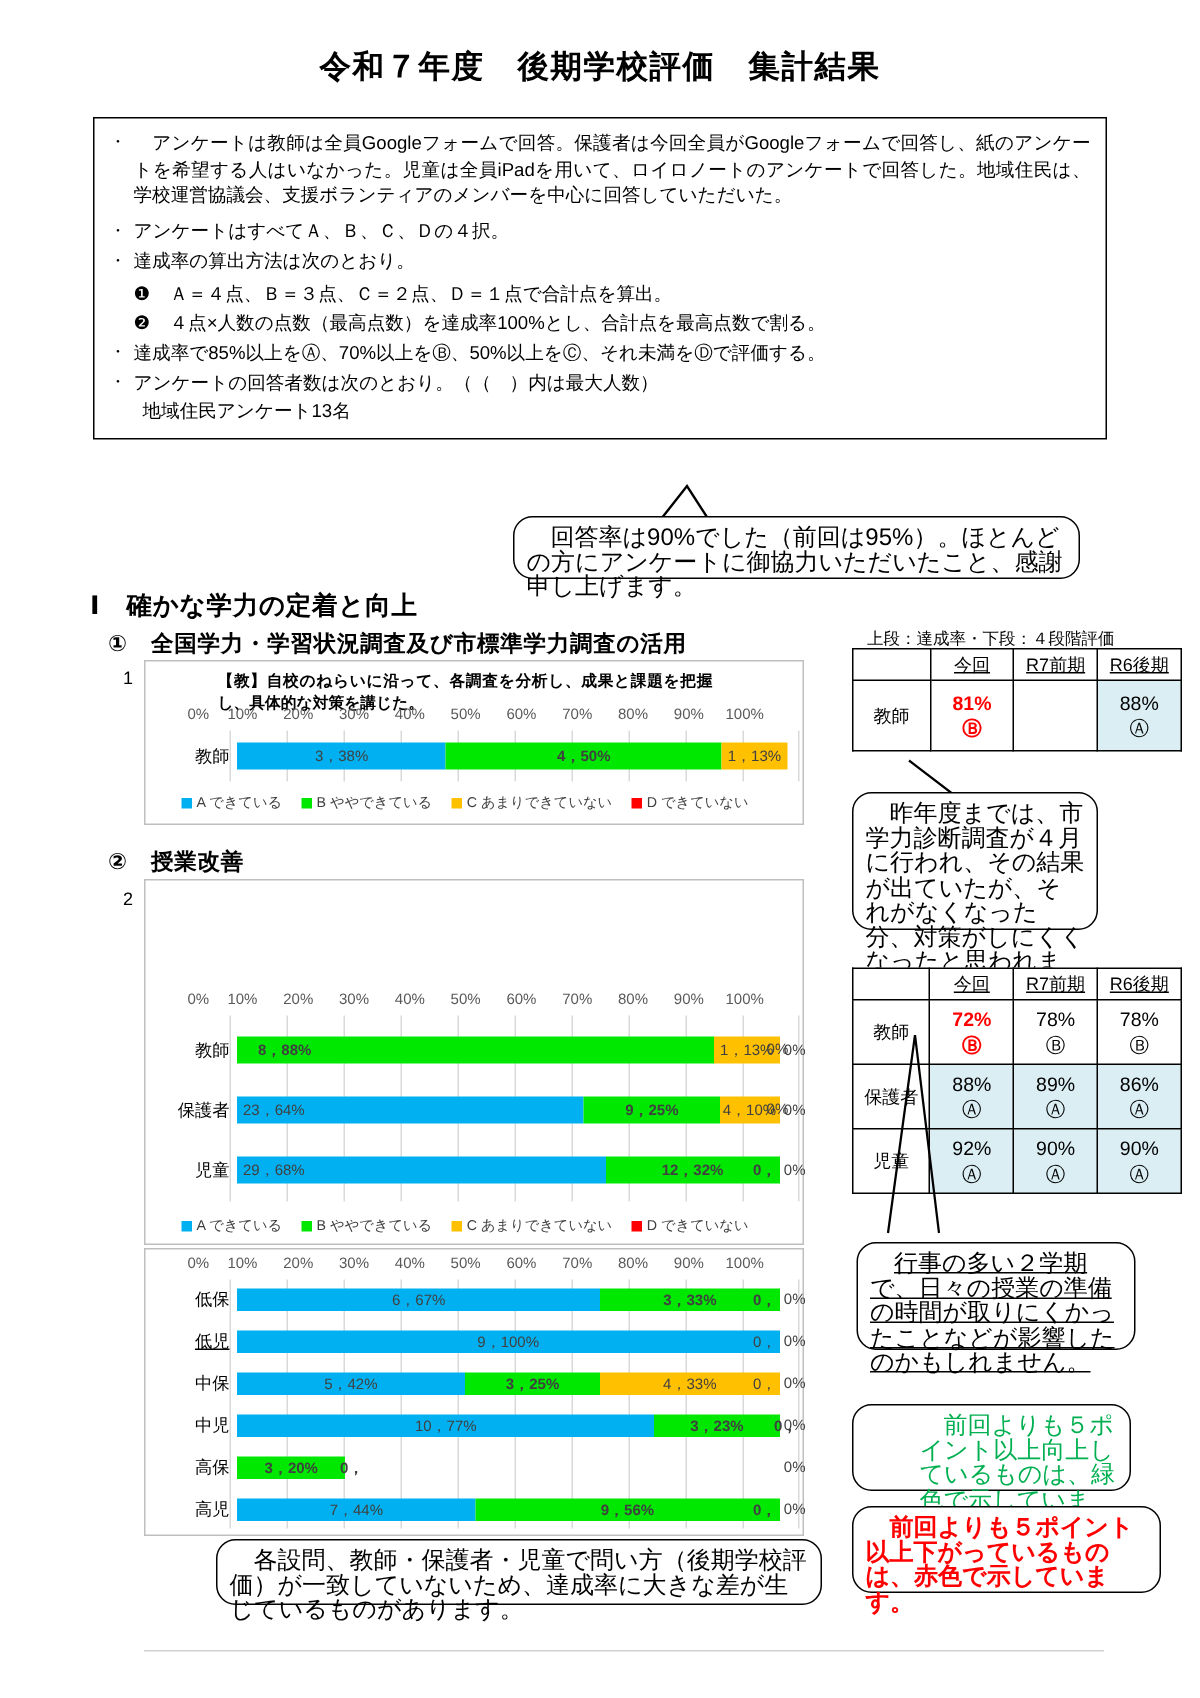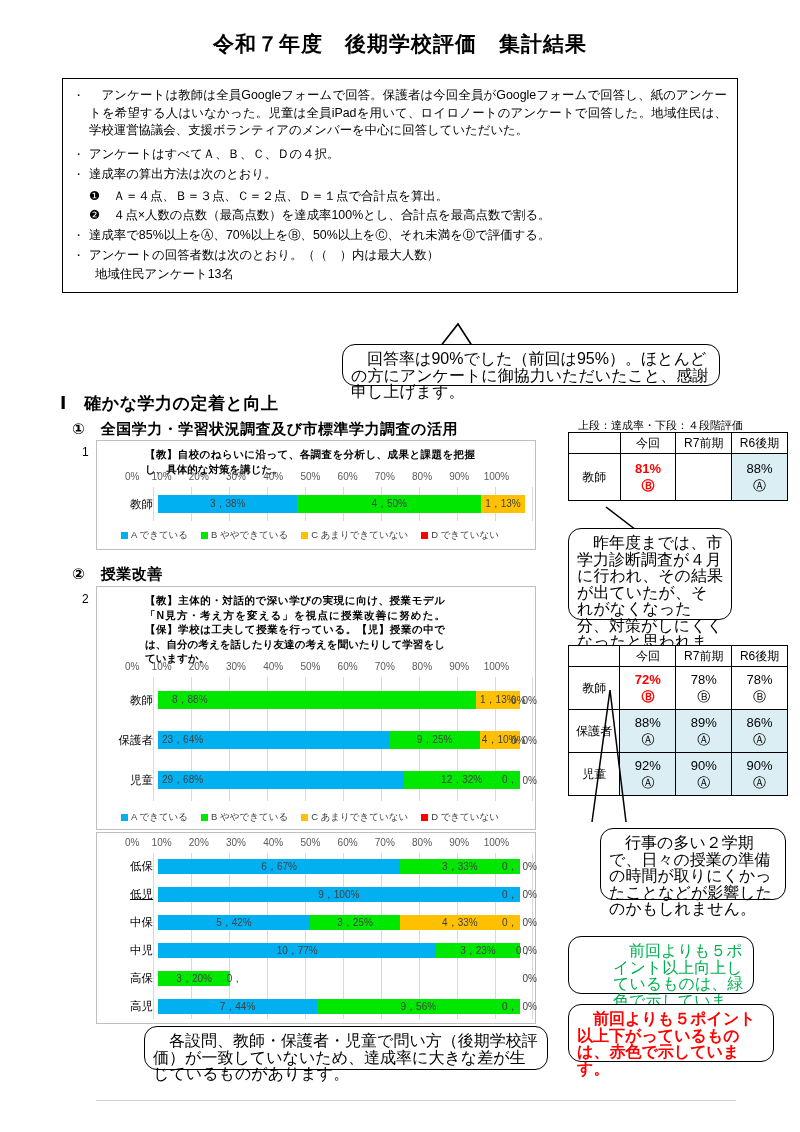--- a/index.html
+++ b/index.html
@@ -72,21 +72,21 @@
   .barlabel{
     font-size:11.5px;text-align:right;padding-right:5px;color:#000;
     flex:0 0 auto;white-space:nowrap;
   }
   .bartrack{position:relative;height:100%;display:flex;}
   .seg{
     height:100%;position:relative;display:flex;align-items:center;justify-content:center;
     font-size:10px;color:#404040;white-space:nowrap;overflow:visible;
   }
   .seg-a{background:#00b0f0;}
-  .seg-b{background:#00e800;}
+  .seg-b{background:#00e800;font-weight:bold;}
   .seg-c{background:#ffc000;}
   .seg .lbl{position:relative;z-index:2;}
   .zerolbl{
     position:absolute;top:50%;transform:translateY(-50%);
     font-size:10px;color:#404040;white-space:nowrap;
   }
   .tail-lbl{
     font-size:10px;color:#404040;white-space:nowrap;padding-left:3px;
   }
 
@@ -98,21 +98,21 @@
   
   .tbl-note{position:absolute;font-size:11px;white-space:nowrap;}
   table.result{
     position:absolute;border-collapse:collapse;background:#fff;
   }
   table.result td{
     border:1.3px solid #000;text-align:center;vertical-align:middle;
     font-size:12px;padding:0;
   }
   td.rowhead{font-size:13px;width:50px;}
-  td.colhead{font-size:11.5px;height:20px;}
+  td.colhead{font-size:11.5px;height:20px;text-decoration:underline;}
   .val{display:block;font-size:13px;line-height:17px;}
   .grade{display:block;font-size:13px;line-height:17px;}
   .red{color:#ff0000;font-weight:bold;}
   .hl{background:#daeef3;}
 
   .divider{position:absolute;left:96px;width:640px;height:1px;background:#d0d0d0;}
 </style>
 </head>
 <body>
 
@@ -262,21 +262,20 @@
     <path d="M6,2 L40,28 L62,26" fill="none" stroke="#000" stroke-width="1.5"></path>
   </svg>
   <div class="callout" style="left:568px;top:528px;width:164px;height:92px;">
     <p>昨年度までは、市学力診断調査が４月に行われ、その結果が出ていたが、それがなくなった分、対策がしにくくなったと思われます。</p>
   </div>
 
   <div class="sub-head" style="left:72px;top:565px;">②　授業改善</div>
 
   <div class="qnum" style="left:82px;top:592px;">2</div>
   <div class="panel" style="left:96px;top:586px;width:440px;height:244px;">
-    <div class="qtext" style="left:48px;top:6px;width:300px;">【教】主体的・対話的で深い学びの実現に向け、授業モデル「N見方・考え方を変える」を視点に授業改善に努めた。【保】学校は工夫して授業を行っている。【児】授業の中では、自分の考えを話したり友達の考えを聞いたりして学習をしていますか。</div>
 
     <div class="axis" style="left:38px;top:74px;width:380px;">
       <span style="width:0;margin-left:-10px;">0%</span>
       <span style="width:38px;margin-left:18px;">10%</span>
       <span style="width:38px;">20%</span>
       <span style="width:38px;">30%</span>
       <span style="width:38px;">40%</span>
       <span style="width:38px;">50%</span>
       <span style="width:38px;">60%</span>
       <span style="width:38px;">70%</span>
@@ -529,21 +528,21 @@
         </div>
         <div class="seg seg-b" style="width:56%;">
           <span class="lbl">9，56%</span>
           <span class="zerolbl" style="right:2px;">0，</span>
         </div>
       </div>
       <div class="tail-lbl">0%</div>
     </div>
   </div>
 
-  <div class="callout" style="left:600px;top:828px;width:186px;height:72px;">
+  <div class="callout" style="left:571px;top:828px;width:186px;height:72px;text-decoration:underline;">
     <p>行事の多い２学期で、日々の授業の準備の時間が取りにくかったことなどが影響したのかもしれません。</p>
   </div>
 
   <div class="callout green" style="left:568px;top:936px;width:186px;height:58px;">
     <p>前回よりも５ポイント以上向上しているものは、緑色で示しています。</p>
   </div>
   <div class="callout red" style="left:568px;top:1004px;width:206px;height:58px;">
     <p>前回よりも５ポイント以上下がっているものは、赤色で示しています。</p>
   </div>
 

